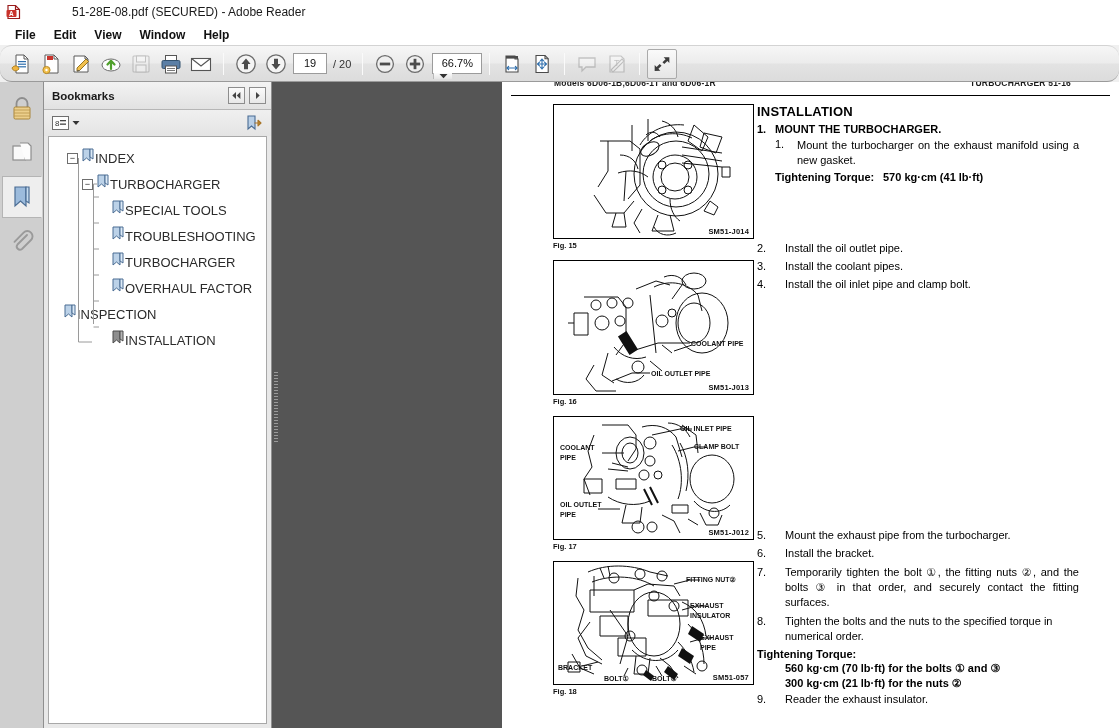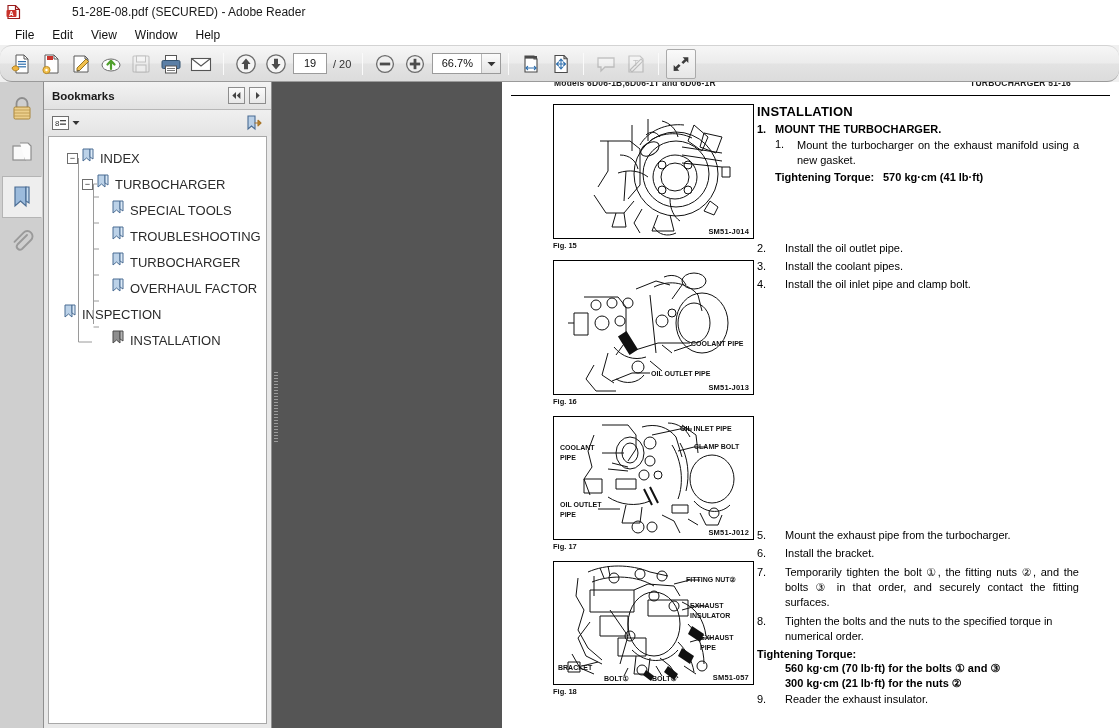--- a/index.html
+++ b/index.html
@@ -42,20 +42,21 @@
 
   
   .menubar {
     height: 21px;
     background: #ffffff;
     display: flex;
     align-items: center;
     padding-left: 6px;
     flex: 0 0 21px;
     border-bottom: none;
+    font-weight: bold;
   }
   .menubar .menu-item {
     font-size: 12px;
     color: #111;
     padding: 2px 9px;
     cursor: default;
     white-space: nowrap;
   }
 
   
@@ -98,20 +99,21 @@
     font-size: 11px; color: #333;
     margin: 0 4px 0 4px;
     white-space: nowrap;
   }
   .zoom-combo {
     display: flex; align-items: stretch;
     height: 21px;
     border: 1px solid #9b9b9b;
     background: #fff;
     margin-left: 2px;
+    flex-direction: column;
   }
   .zoom-value {
     width: 48px;
     font-size: 11px;
     color: #111;
     text-align: center;
     line-height: 19px;
   }
   .zoom-arrow {
     width: 19px;
@@ -211,21 +213,20 @@
   .bm-row {
     display: flex;
     align-items: center;
     height: 26px;
     cursor: default;
     white-space: nowrap;
   }
   .bm-label {
     font-size: 13px;
     color: #2b2b2b;
-    margin-left: 5px;
   }
   .expander {
     width: 11px; height: 11px;
     border: 1px solid #6e6e6e;
     background: #fff;
     display: inline-flex;
     align-items: center; justify-content: center;
     font-size: 9px; line-height: 1;
     color: #222;
     margin-right: 3px;

